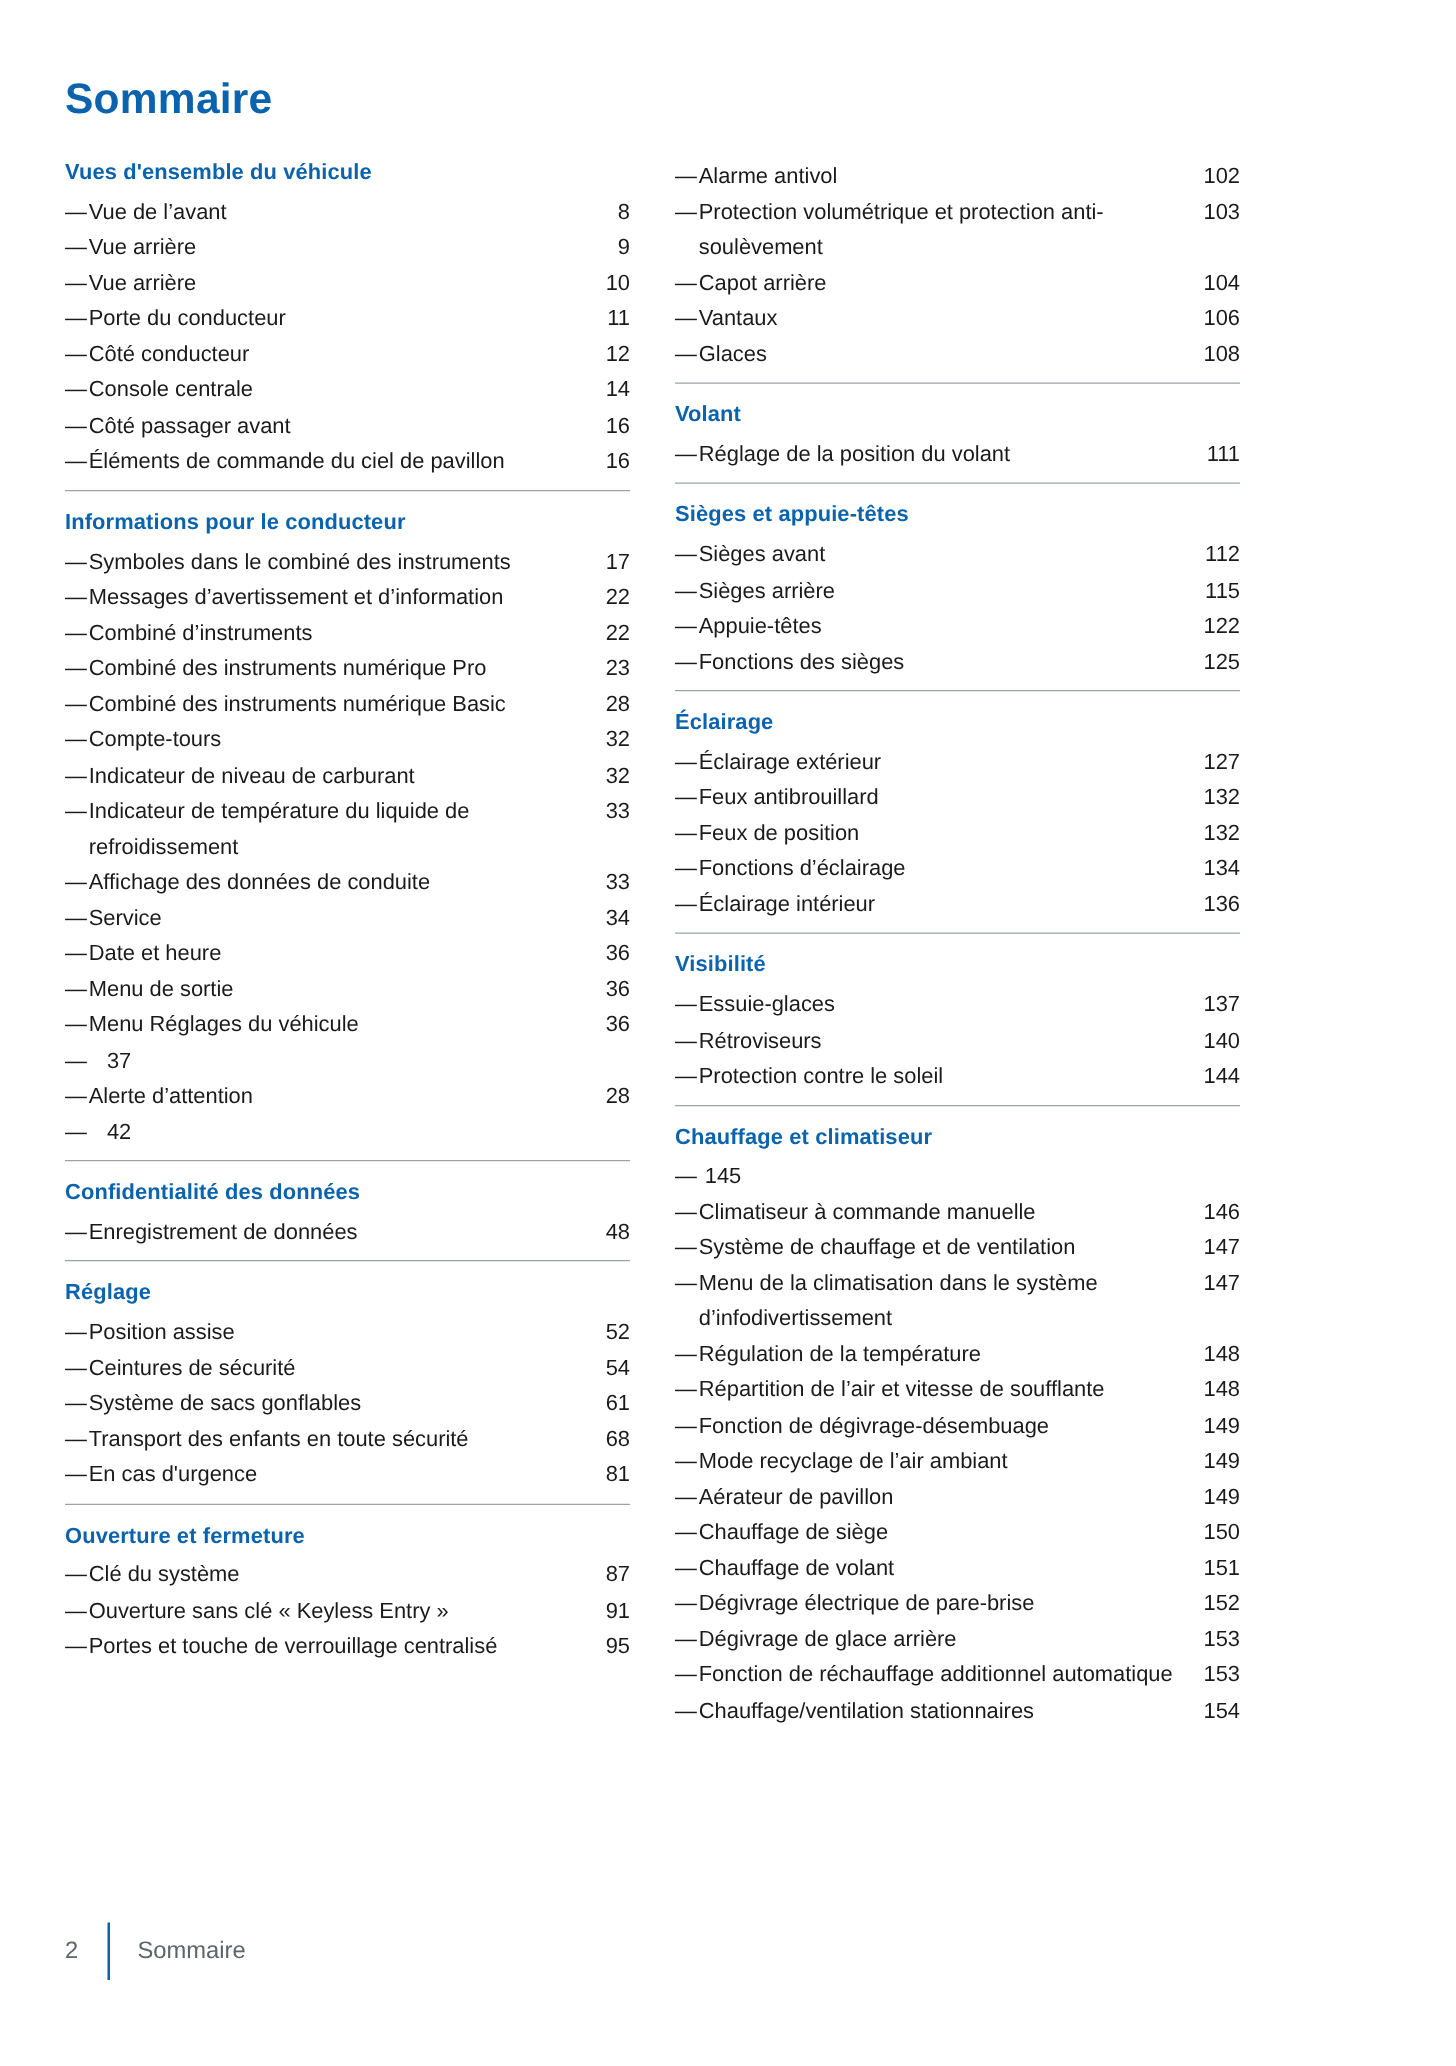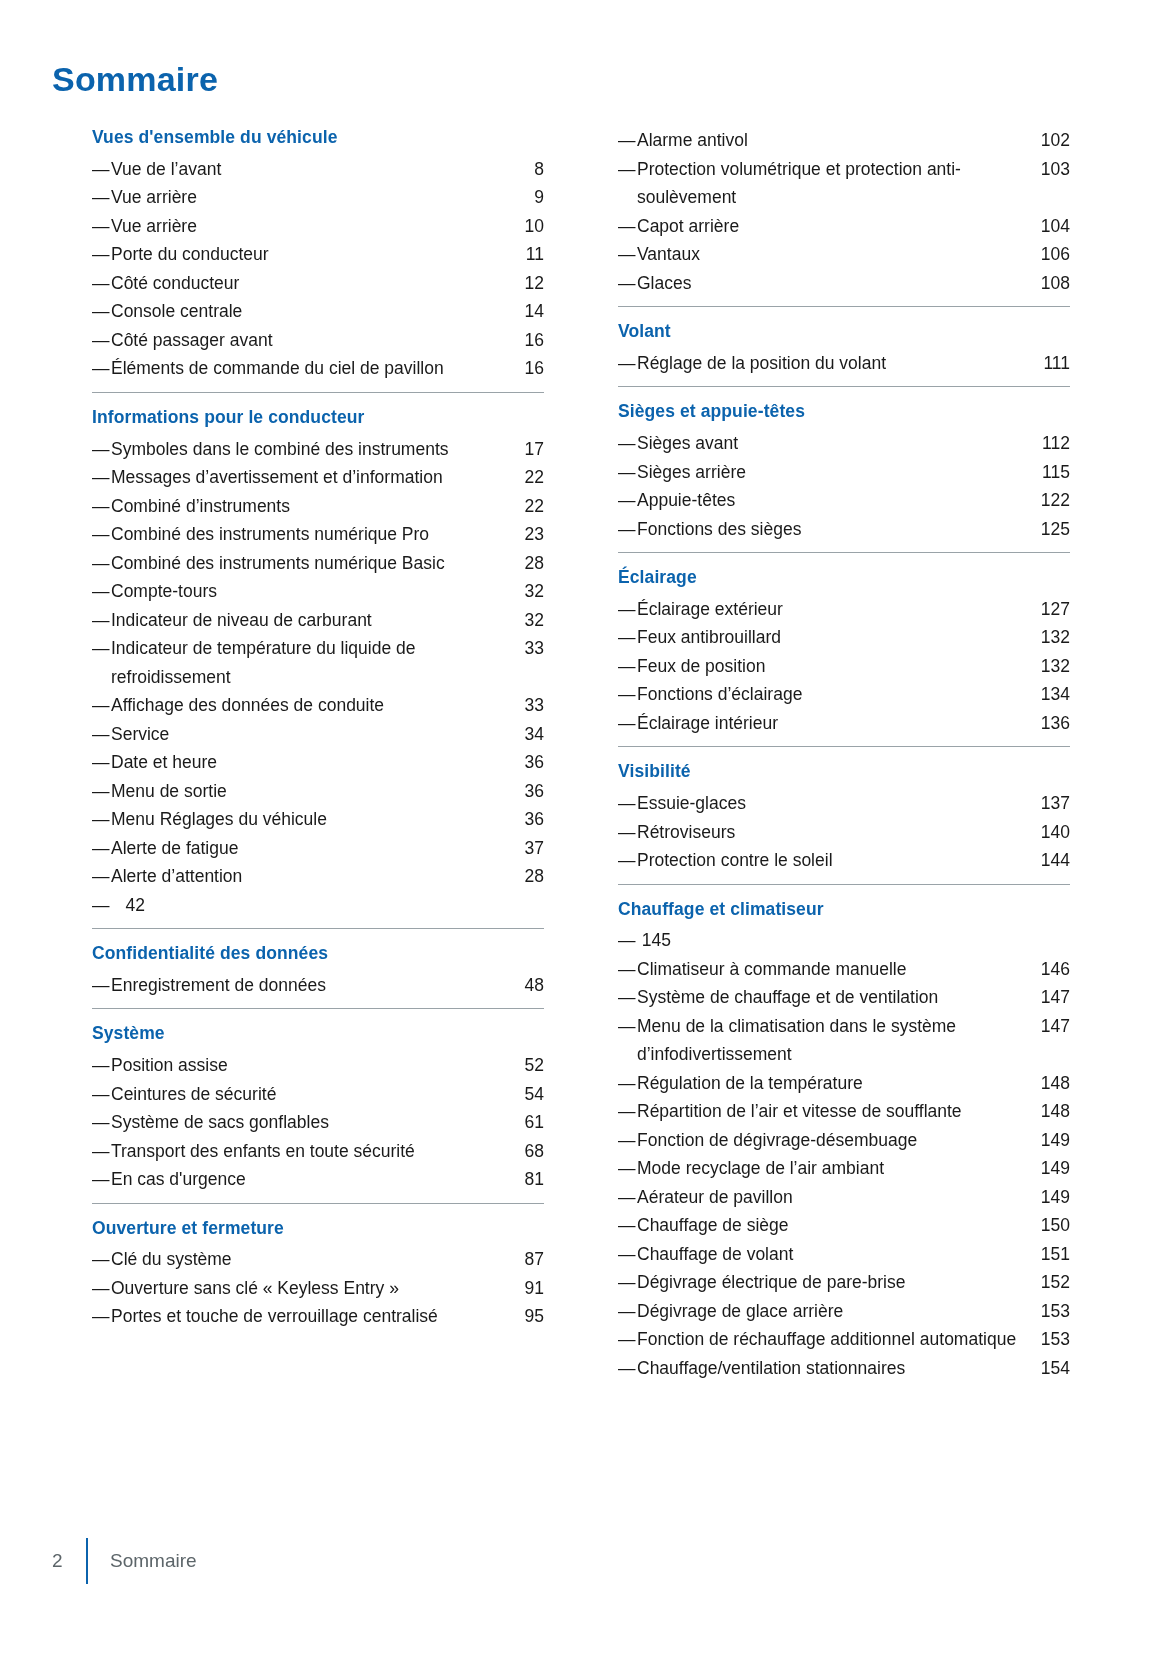--- a/index.html
+++ b/index.html
@@ -29,22 +29,20 @@
     font-weight: bold;
     color: #0b63ad;
     letter-spacing: 0.2px;
   }
   .columns {
     position: absolute;
     left: 52px;
     top: 126px;
     width: 1058px;
     display: flex;
-    gap: 38px;
-    margin-left: 40px;
   }
   .col {
     width: 452px;
     flex: 0 0 452px;
   }
   .col.right {
     width: 452px;
     flex: 0 0 452px;
     margin-left: 36px;
   }
@@ -237,21 +235,20 @@
               <span class="entry-label">Menu de sortie</span>
               <span class="entry-page">36</span>
             </li>
             <li class="entry">
               <span class="dash">—</span>
               <span class="entry-label">Menu Réglages du véhicule</span>
               <span class="entry-page">36</span>
             </li>
             <li class="entry">
               <span class="dash">—</span>
-              <span class="entry-label">Alerte de fatigue</span>
               <span class="entry-page">37</span>
             </li>
             <li class="entry">
               <span class="dash">—</span>
               <span class="entry-label">Alerte d’attention</span>
               <span class="entry-page">28</span>
             </li>
             <li class="entry">
               <span class="dash">—</span>
               <span class="entry-page">42</span>
@@ -264,21 +261,21 @@
           <ul class="entries">
             <li class="entry">
               <span class="dash">—</span>
               <span class="entry-label">Enregistrement de données</span>
               <span class="entry-page">48</span>
             </li>
           </ul>
           <hr class="rule">
         </div>
         <div class="section">
-          <div class="section-head">Système</div>
+          <div class="section-head">Réglage</div>
           <ul class="entries">
             <li class="entry">
               <span class="dash">—</span>
               <span class="entry-label">Position assise</span>
               <span class="entry-page">52</span>
             </li>
             <li class="entry">
               <span class="dash">—</span>
               <span class="entry-label">Ceintures de sécurité</span>
               <span class="entry-page">54</span>

